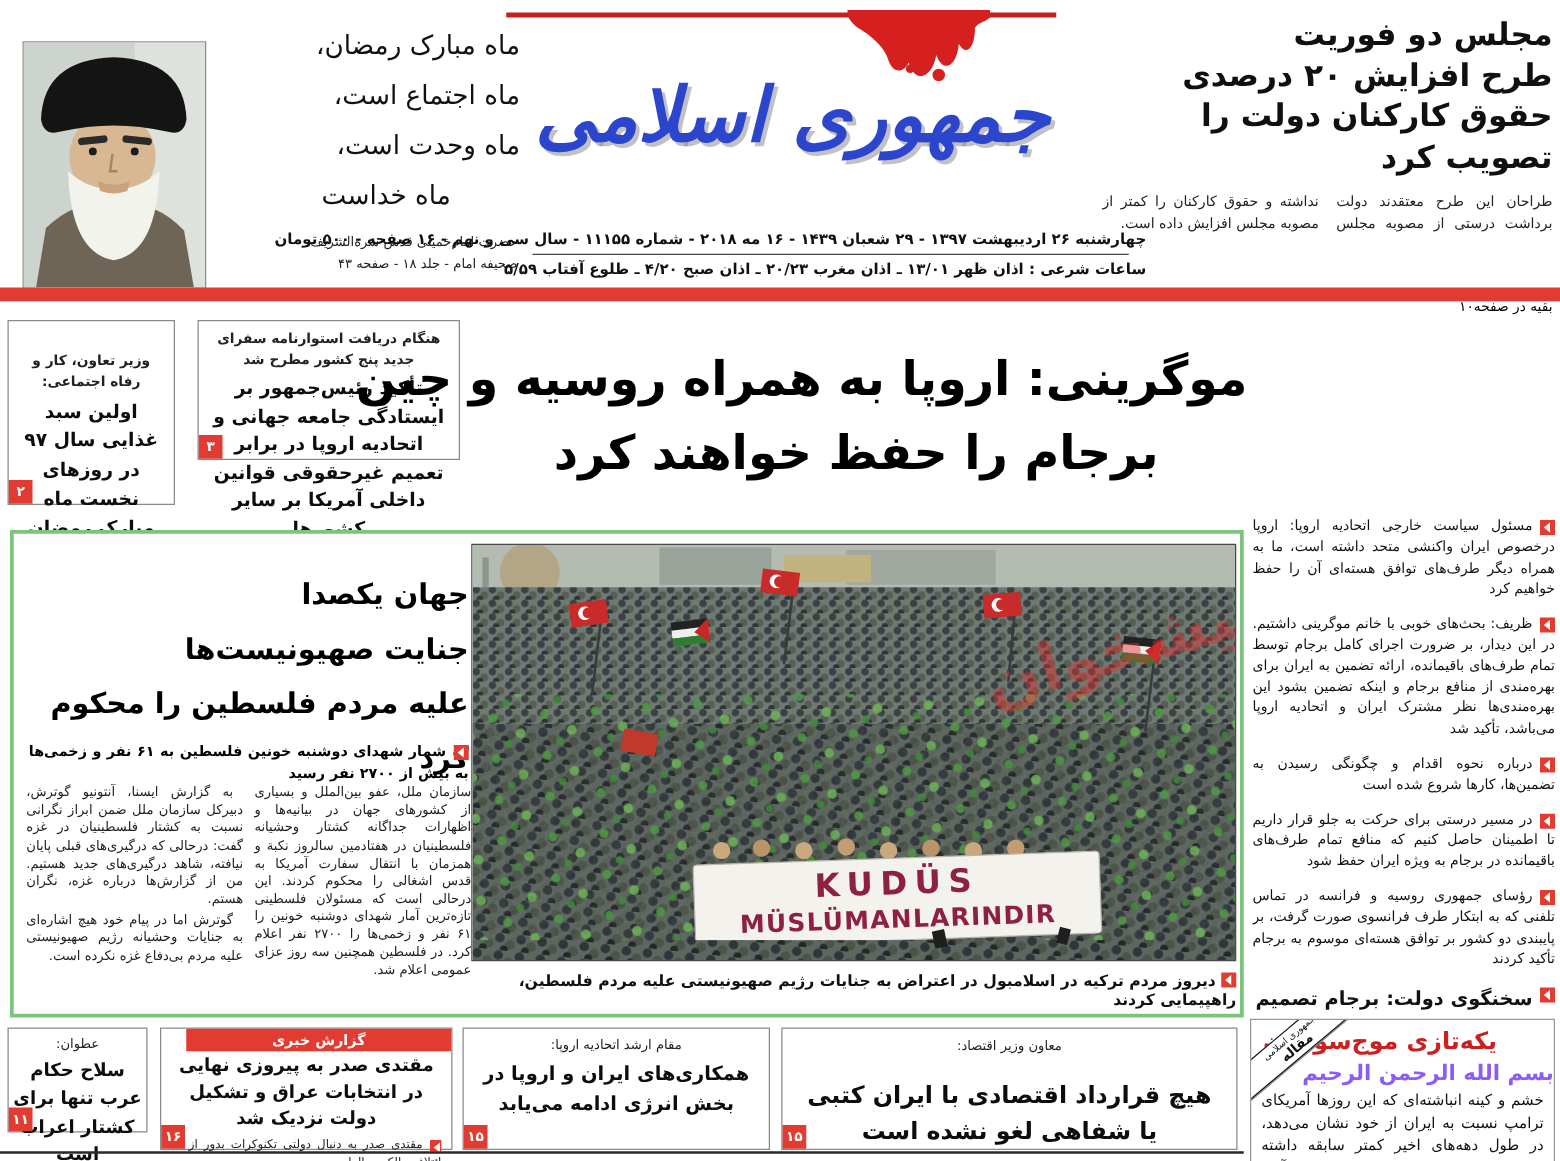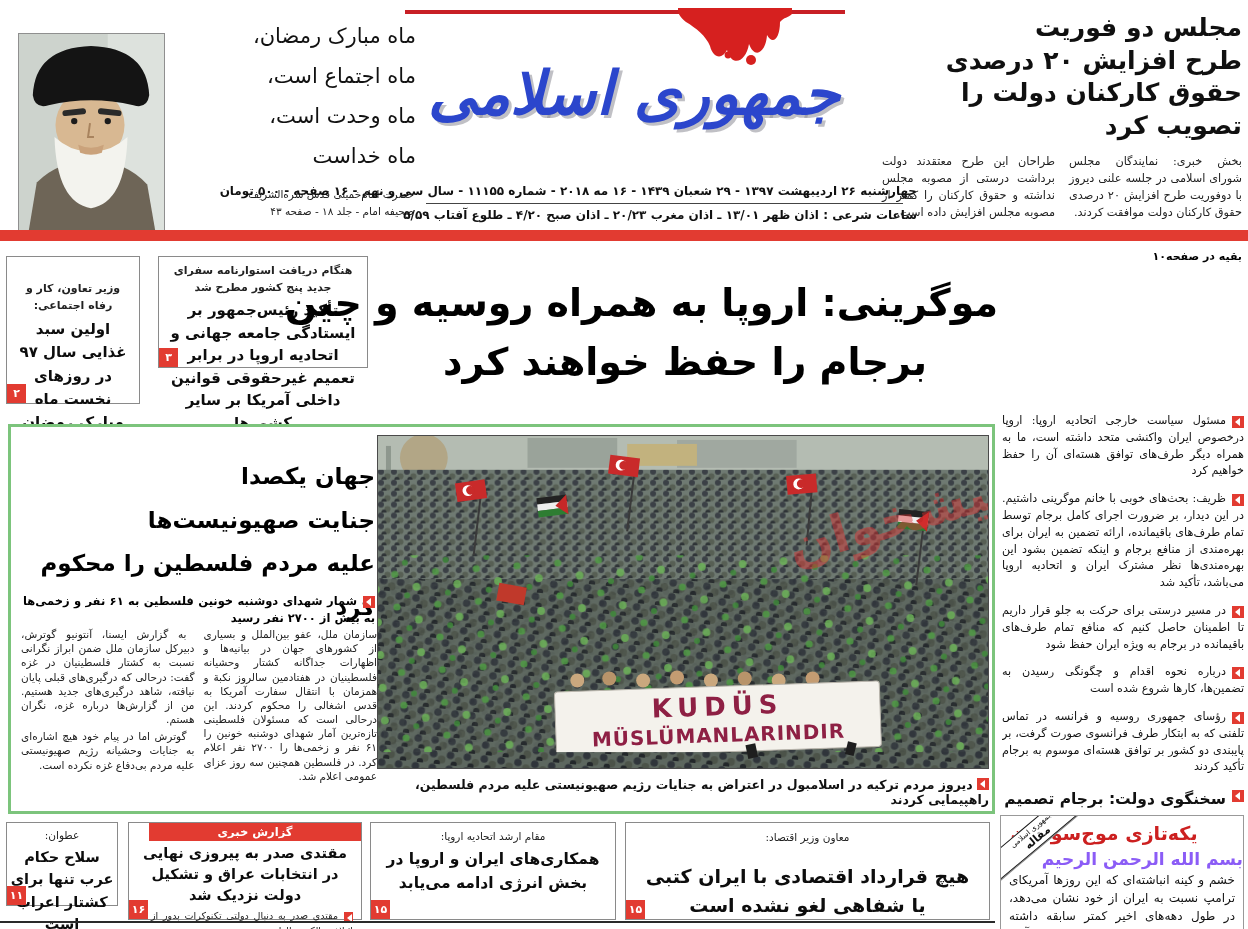--- a/index.html
+++ b/index.html
@@ -18,21 +18,21 @@
   .logo{left:398px;top:18px;width:472px;height:150px;display:flex;align-items:center;justify-content:center}
   .logo span{font-size:60px;font-weight:bold;font-style:italic;color:#2b46cc;white-space:nowrap;
     text-shadow:3px 3px 0 rgba(140,140,150,.55), -1px -1px 0 #fff}
   .dateline{left:412px;top:184px;width:505px;text-align:left;color:#111}
   .dateline .d1{font-size:12px;font-weight:bold;white-space:nowrap}
   .dateline .sep{border:none;border-top:1px solid #444;margin:5px 14px 4px}
   .dateline .d2{font-size:12px;font-weight:bold;white-space:nowrap}
   .majles{left:882px;top:12px;width:360px}
   .majles .hl{font-size:25px;font-weight:bold;line-height:1.3;color:#101010}
   .majles .body{margin-top:12px;height:82px;column-count:2;column-gap:14px;font-size:11.3px;line-height:1.5;text-align:justify;color:#222}
-  .majles .cont{font-size:11px;font-weight:bold;margin-top:14px}
+  .majles .cont{font-size:11px;font-weight:normal;margin-top:3px}
 
   .red-bar{left:0;top:230px;width:1248px;height:11px;background:#e23b31}
 
   
   .nbox{position:absolute;border:1px solid #8a8a8a;background:#fff;text-align:center}
   .badge{position:absolute;left:0;bottom:0;width:19px;height:19px;background:#e23b31;color:#fff;
     font-size:11px;font-weight:bold;display:flex;align-items:center;justify-content:center}
   .kicker{font-size:11px;font-weight:bold;line-height:1.5;color:#222}
   .kicker.lt{font-weight:normal;font-size:10.5px}
   .bhl{font-weight:bold;color:#0d0d0d}
@@ -107,21 +107,21 @@
       <path d="M72 90 L70 104 L76 104" fill="none" stroke="#a8835e" stroke-width="2"></path>
       <path d="M36 104 Q38 170 73 176 Q108 170 110 104 Q92 120 73 118 Q54 120 36 104 Z" fill="#f3f3ee"></path>
       <path d="M60 112 Q73 118 86 112 L84 120 Q73 124 62 120 Z" fill="#caa27b"></path>
     </svg>
   </div>
 
   <div class="abs imam-quote">
     <span class="ql">ماه مبارک رمضان،</span>
     <span class="ql">ماه اجتماع است،</span>
     <span class="ql">ماه وحدت است،</span>
-    <span class="ql" style="padding-left:34px;text-align:right">ماه خداست</span>
+    <span class="ql" style="padding-left:34px;text-align:center">ماه خداست</span>
   </div>
   <div class="abs imam-attrib">
     <div>حضرت امام‌خمینی قدس سره‌الشریف</div>
     <div>صحیفه امام - جلد ۱۸ - صفحه ۴۳</div>
   </div>
 
   <div class="abs mast-line"></div>
   <div class="abs blood">
     <svg width="100%" height="100%" viewBox="0 0 118 64" preserveAspectRatio="none">
       <path fill="#d6201f" d="M2 0 H116 V6 C112 10 108 9 104 14 C104 30 97 38 91 27 C90 44 79 52 73 36 C70 54 56 60 51 42 C46 52 37 50 34 38 C30 28 20 20 10 14 C5 10 2 6 2 2 Z"></path>
@@ -140,21 +140,20 @@
   </div>
 
   <div class="abs majles">
     <div class="hl">
       <div>مجلس دو فوریت</div>
       <div>طرح افزایش ۲۰ درصدی</div>
       <div>حقوق کارکنان دولت را</div>
       <div>تصویب کرد</div>
     </div>
     <div class="body">
-      <p>بخش خبری: نمایندگان مجلس شورای اسلامی در جلسه علنی دیروز با دوفوریت طرح افزایش ۲۰ درصدی حقوق کارکنان دولت موافقت کردند.</p>
       <p>طراحان این طرح معتقدند دولت برداشت درستی از مصوبه مجلس نداشته و حقوق کارکنان را کمتر از مصوبه مجلس افزایش داده است.</p>
     </div>
     <div class="cont">بقیه در صفحه۱۰</div>
   </div>
 
   <div class="abs red-bar"></div>
 
   <div class="nbox box2">
     <div class="kicker">وزیر تعاون، کار و رفاه اجتماعی:</div>
     <div class="bhl">اولین سبد غذایی سال ۹۷ در روزهای نخست ماه مبارک رمضان توزیع می‌شود</div>
@@ -168,22 +167,22 @@
   </div>
 
   <div class="abs main-hl">
     <span>موگرینی: اروپا به همراه روسیه و چین</span>
     <span>برجام را حفظ خواهند کرد</span>
   </div>
 
   <div class="abs rcol">
     <p><span class="mk f"></span><span>مسئول سیاست خارجی اتحادیه اروپا: اروپا درخصوص ایران واکنشی متحد داشته است، ما به همراه دیگر طرف‌های توافق هسته‌ای آن را حفظ خواهیم کرد</span></p>
     <p><span class="mk f"></span><span>ظریف: بحث‌های خوبی با خانم موگرینی داشتیم. در این دیدار، بر ضرورت اجرای کامل برجام توسط تمام طرف‌های باقیمانده، ارائه تضمین به ایران برای بهره‌مندی از منافع برجام و اینکه تضمین بشود این بهره‌مندی‌ها نظر مشترک ایران و اتحادیه اروپا می‌باشد، تأکید شد</span></p>
+    <p><span class="mk f"></span><span>درباره نحوه اقدام و چگونگی رسیدن به تضمین‌ها، کارها شروع شده است</span></p>
     <p><span class="mk f"></span><span>در مسیر درستی برای حرکت به جلو قرار داریم تا اطمینان حاصل کنیم که منافع تمام طرف‌های باقیمانده در برجام به ویژه ایران حفظ شود</span></p>
-    <p><span class="mk f"></span><span>درباره نحوه اقدام و چگونگی رسیدن به تضمین‌ها، کارها شروع شده است</span></p>
     <p><span class="mk f"></span><span>رؤسای جمهوری روسیه و فرانسه در تماس تلفنی که به ابتکار طرف فرانسوی صورت گرفت، بر پایبندی دو کشور بر توافق هسته‌ای موسوم به برجام تأکید کردند</span></p>
     <p class="big"><span class="mk f"></span><span>سخنگوی دولت: برجام تصمیم درستی بود وقت آن نیست که ذهن دیپلمات‌ها را مشغول کنید</span></p>
 
   </div>
 
   <div class="abs gbox">
     <div class="g-hl">
       <span>جهان یکصدا</span>
       <span>جنایت صهیونیست‌ها</span>
       <span>علیه مردم فلسطین را محکوم کرد</span>

